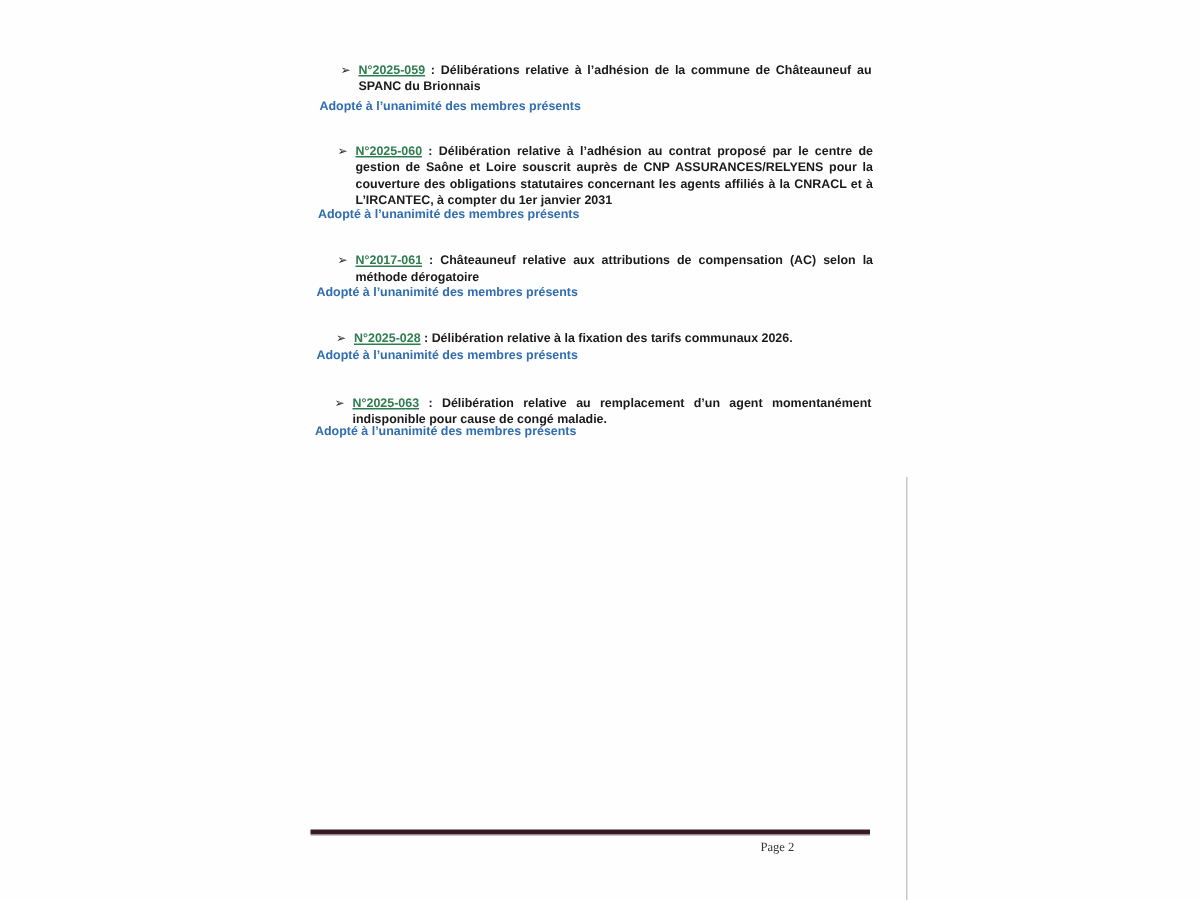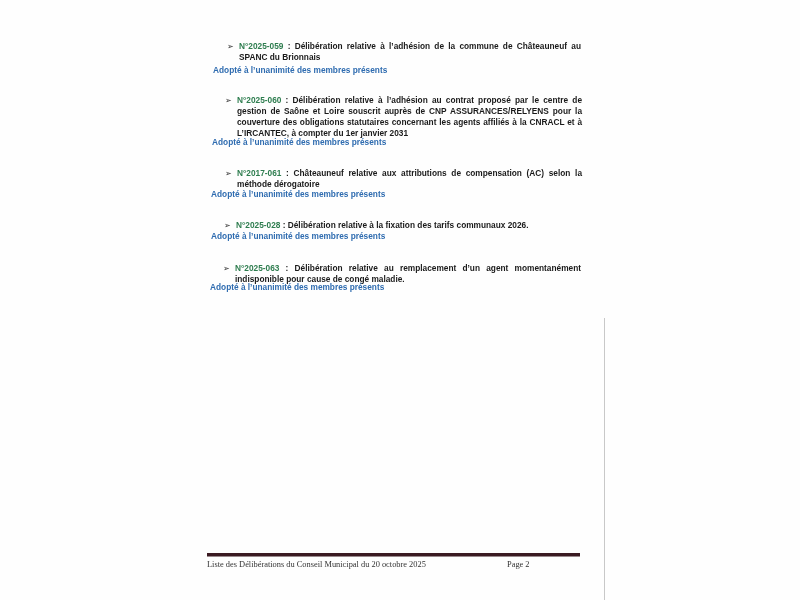--- a/index.html
+++ b/index.html
@@ -27,20 +27,21 @@
     font-weight: bold;
   }
   .arrow {
     position: absolute;
     color: #2a2a2a;
     font-size: 8px;
     font-weight: normal;
   }
   .num {
     color: #2e7d4f;
+    text-decoration: underline;
     font-weight: bold;
   }
   .body-text {
     display: block;
     text-align: justify;
     text-align-last: left;
   }
   .adopted {
     position: absolute;
     font-family: "Liberation Sans", "DejaVu Sans", sans-serif;
@@ -75,21 +76,21 @@
     white-space: nowrap;
   }
 </style>
 </head>
 <body>
 
 <div class="page">
 
   <div class="item" style="left:239px; top:41px; width:342px;">
     <span class="arrow" style="left:-12px; top:0;">➢</span>
-    <span class="body-text"><span class="num">N°2025-059</span><span> : </span><span>Délibération relative à l’adhésion de la commune de Châteauneuf au SPANC du Brionnais</span></span>
+    <span class="body-text"><span class="num">N°2025-059</span><span> : </span><span>Délibérations relative à l’adhésion de la commune de Châteauneuf au SPANC du Brionnais</span></span>
   </div>
   <div class="adopted" style="left:213px; top:65px;">Adopté à l’unanimité des membres présents</div>
 
   <div class="item" style="left:237px; top:95px; width:345px;">
     <span class="arrow" style="left:-12px; top:0;">➢</span>
     <span class="body-text"><span class="num">N°2025-060</span><span> : </span><span>Délibération relative à l’adhésion au contrat proposé par le centre de gestion de Saône et Loire souscrit auprès de CNP ASSURANCES/RELYENS pour la couverture des obligations statutaires concernant les agents affiliés à la CNRACL et à L’IRCANTEC, à compter du 1er janvier 2031</span></span>
   </div>
   <div class="adopted" style="left:212px; top:137px;">Adopté à l’unanimité des membres présents</div>
 
   <div class="item" style="left:237px; top:168px; width:345px;">
@@ -107,16 +108,15 @@
   <div class="item" style="left:235px; top:263px; width:346px;">
     <span class="arrow" style="left:-12px; top:0;">➢</span>
     <span class="body-text"><span class="num">N°2025-063</span><span> : </span><span>Délibération relative au remplacement d’un agent momentanément indisponible pour cause de congé maladie.</span></span>
   </div>
   <div class="adopted" style="left:210px; top:282px;">Adopté à l’unanimité des membres présents</div>
 
   <div class="edge-line"></div>
 
   <div class="footer-rule"></div>
   <div class="footer-rule-thin"></div>
-  <div class="footer-text">Liste des Délibérations du Conseil Municipal du 20 octobre 2025</div>
   <div class="footer-page">Page 2</div>
 
 </div>
 
 </body></html>

